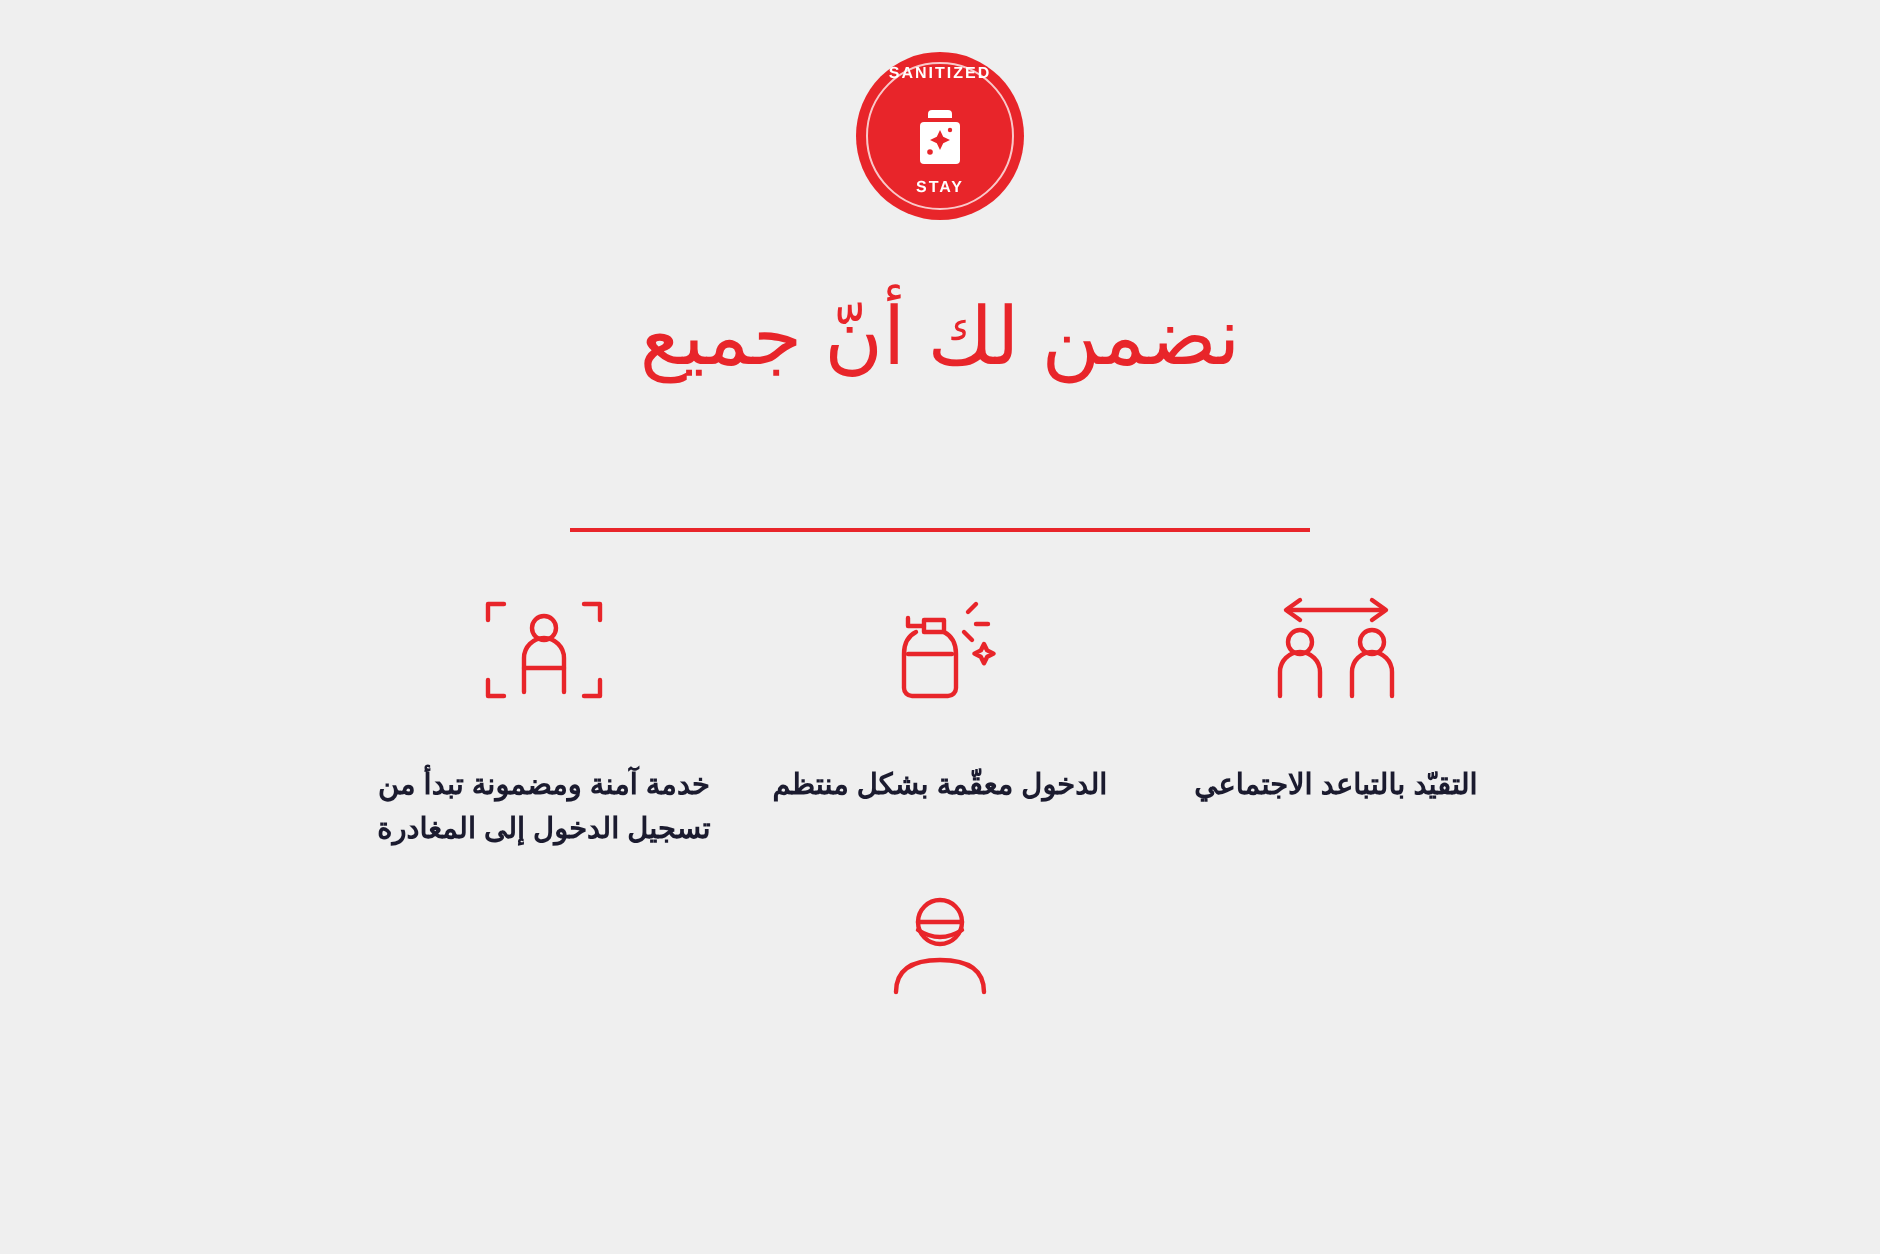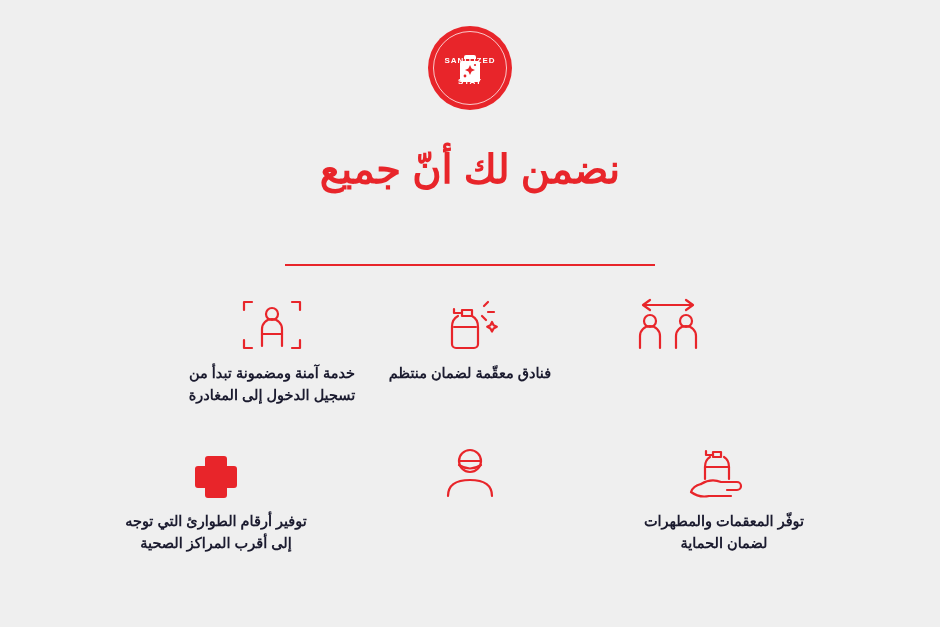--- a/index.html
+++ b/index.html
@@ -57,33 +57,33 @@
     left: 0;
     width: 100%;
     text-align: center;
     color: #ffffff;
     font-size: 8px;
     font-weight: bold;
     letter-spacing: 1px;
     z-index: 4;
     direction: ltr;
   }
-  .logo-top-text { top: 30px; }
-  .logo-bottom-text { bottom: 24px; }
+  .logo-top-text { top: 6px; }
+  .logo-bottom-text { bottom: 12px; }
 
   
   .headline {
     position: absolute;
     top: 140px;
     left: 0;
     width: 100%;
     text-align: center;
     color: #e8252a;
     font-size: 40px;
-    font-weight: bold;
+    font-weight: normal;
     line-height: 1.45;
     letter-spacing: 0px;
   }
   .headline .line { display: block; }
   .divider {
     position: absolute;
     top: 264px;
     left: 50%;
     transform: translateX(-50%);
     width: 370px;
@@ -102,21 +102,21 @@
   .row-one { top: 292px; }
   .row-two { top: 440px; }
 
   .cell {
     width: 190px;
     display: flex;
     flex-direction: column;
     align-items: center;
     text-align: center;
   }
-  .row-one .cell { margin: 0 4px; }
+  .row-one .cell { margin: 0 4px; gap: 20px; }
   .row-two .cell { margin: 0 32px; }
 
   .cell-icon {
     height: 62px;
     display: flex;
     align-items: flex-end;
     justify-content: center;
     margin-bottom: 8px;
   }
   .cell-label {
@@ -164,37 +164,38 @@
             <line x1="16" y1="9" x2="64" y2="9"></line>
             <polyline points="22,4 15,9 22,14"></polyline>
             <polyline points="58,4 65,9 58,14"></polyline>
             <circle cx="22" cy="25" r="6"></circle>
             <path d="M12 52 v-12 a10 10 0 0 1 20 0 v12"></path>
             <circle cx="58" cy="25" r="6"></circle>
             <path d="M48 52 v-12 a10 10 0 0 1 20 0 v12"></path>
           </g>
         </svg>
       </div>
+      <div class="cell-label">التقيّد بالتباعد الاجتماعي</div>
     </div>
 
 
     <div class="cell">
       <div class="cell-icon">
         <svg viewBox="0 0 76 58" width="78" height="58" aria-hidden="true">
           <g fill="none" stroke="#e8252a" stroke-width="2.2" stroke-linecap="round" stroke-linejoin="round">
             <path d="M30 14 h10 v6 h-10 z"></path>
             <path d="M30 17 h-8 v-4"></path>
             <path d="M26 20 q-6 3 -6 11 v17 a4 4 0 0 0 4 4 h18 a4 4 0 0 0 4 -4 v-17 q0 -8 -6 -11"></path>
             <path d="M22 31 h22"></path>
             <path d="M52 10 l4 -4 M56 16 h6 M50 20 l4 4"></path>
             <path d="M60 26 l1.6 3.2 l3.2 1.6 l-3.2 1.6 l-1.6 3.2 l-1.6 -3.2 l-3.2 -1.6 l3.2 -1.6 z"></path>
           </g>
         </svg>
       </div>
-      <div class="cell-label">فنادق معقّمة لضمان منتظم</div>
+      <div class="cell-label">الدخول معقّمة بشكل منتظم</div>
     </div>
 
     <div class="cell">
       <div class="cell-icon">
         <svg viewBox="0 0 80 58" width="82" height="58" aria-hidden="true">
           <g fill="none" stroke="#e8252a" stroke-width="2.2" stroke-linecap="round" stroke-linejoin="round">
             <polyline points="12,14 12,6 20,6"></polyline>
             <polyline points="68,14 68,6 60,6"></polyline>
             <polyline points="12,44 12,52 20,52"></polyline>
             <polyline points="68,44 68,52 60,52"></polyline>
@@ -204,54 +205,30 @@
           </g>
         </svg>
       </div>
       <div class="cell-label">خدمة آمنة ومضمونة تبدأ من تسجيل الدخول إلى المغادرة</div>
     </div>
 
   </div>
 
   <div class="row row-two">
 
-    <div class="cell">
-      <div class="cell-icon">
-        <svg viewBox="0 0 82 58" width="84" height="58" aria-hidden="true">
-          <g fill="none" stroke="#e8252a" stroke-width="2.2" stroke-linecap="round" stroke-linejoin="round">
-            <path d="M30 8 h8 v5 h-8 z"></path>
-            <path d="M30 11 h-7 v-4"></path>
-            <path d="M27 13 q-5 3 -5 10 v12"></path>
-            <path d="M41 13 q5 3 5 10 v12"></path>
-            <path d="M22 23 h24"></path>
-            <path d="M18 40 q10 -6 20 -2 h16 a4 4 0 0 1 0 8 h-10"></path>
-            <path d="M18 40 q-8 2 -10 8 q8 6 18 4 h22"></path>
-          </g>
-        </svg>
-      </div>
-      <div class="cell-label">توفّر المعقمات والمطهرات لضمان الحماية</div>
-    </div>
 
     <div class="cell">
       <div class="cell-icon">
         <svg viewBox="0 0 80 58" width="82" height="58" aria-hidden="true">
           <g fill="none" stroke="#e8252a" stroke-width="2.2" stroke-linecap="round" stroke-linejoin="round">
             <circle cx="40" cy="17" r="11"></circle>
             <path d="M29 17 h22"></path>
             <path d="M29 21 q11 7 22 0"></path>
             <path d="M18 52 q0 -16 22 -16 q22 0 22 16"></path>
           </g>
         </svg>
       </div>
     </div>
 
-    <div class="cell">
-      <div class="cell-icon">
-        <svg viewBox="0 0 62 58" width="64" height="58" aria-hidden="true">
-          <path d="M23 12 h16 a3 3 0 0 1 3 3 v7 h7 a3 3 0 0 1 3 3 v16 a3 3 0 0 1 -3 3 h-7 v7 a3 3 0 0 1 -3 3 h-16 a3 3 0 0 1 -3 -3 v-7 h-7 a3 3 0 0 1 -3 -3 v-16 a3 3 0 0 1 3 -3 h7 v-7 a3 3 0 0 1 3 -3 z" fill="#e8252a"></path>
-        </svg>
-      </div>
-      <div class="cell-label">توفير أرقام الطوارئ التي توجه إلى أقرب المراكز الصحية</div>
-    </div>
 
   </div>
 
 </div>
 
 </body></html>

